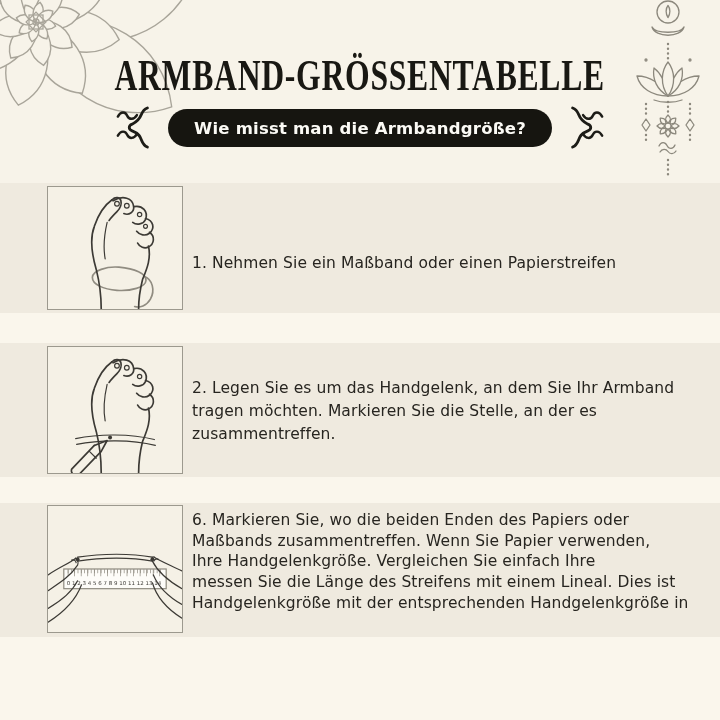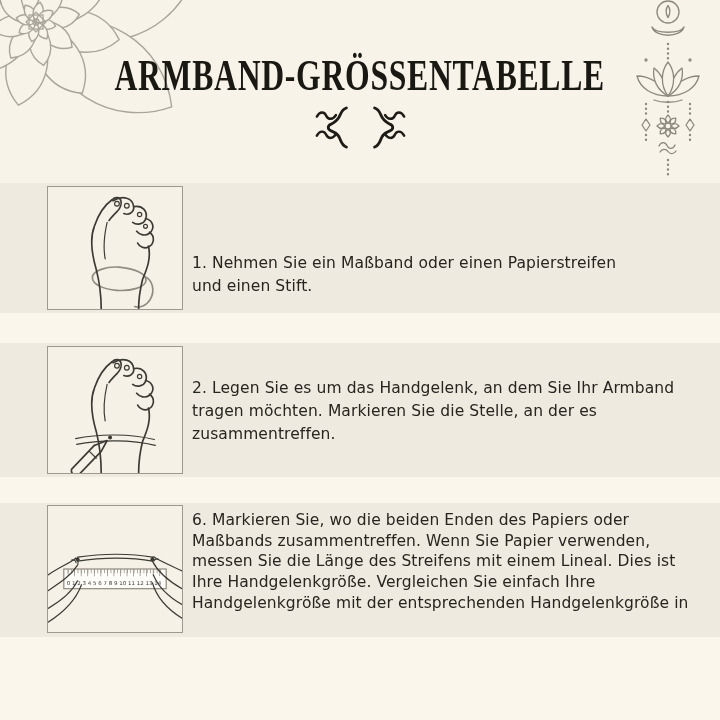--- a/index.html
+++ b/index.html
@@ -222,20 +222,21 @@
 
   <div class="title">
     <span>ARMBAND-GRÖSSENTABELLE</span>
   </div>
   <div class="pill-row">
     <svg class="flourish" viewBox="0 0 42 50">
       <path d="M34 4 C25 7 31 15 18 21 C14 22.5 14 26.5 18 28 C31 33 25 41 34 45" stroke-width="3"></path>
       <path d="M3 13 C6 7.5 11 7.5 13 12.5 C15 16.5 20 16.5 23 11.5" stroke-width="2.6"></path>
       <path d="M3 33 C6 27.5 11 27.5 13 32.5 C15 36.5 20 36.5 23 31.5" stroke-width="2.6"></path>
     </svg>
+    <div class="pill">Wie misst man die Armbandgröße?</div>
     <svg class="flourish mirror" viewBox="0 0 42 50">
       <path d="M34 4 C25 7 31 15 18 21 C14 22.5 14 26.5 18 28 C31 33 25 41 34 45" stroke-width="3"></path>
       <path d="M3 13 C6 7.5 11 7.5 13 12.5 C15 16.5 20 16.5 23 11.5" stroke-width="2.6"></path>
       <path d="M3 33 C6 27.5 11 27.5 13 32.5 C15 36.5 20 36.5 23 31.5" stroke-width="2.6"></path>
     </svg>
   </div>
 
   <div class="imgbox box1">
     <svg viewBox="0 0 136 124">
       <path class="tape" d="M45 92 C45 85 60 80.5 72 81.5 C88 83 100 88 99.5 95 C99 102 84 106 70 105 C56 104 45 99 45 92"></path>
@@ -295,28 +296,27 @@
       <path class="ln thin" d="M136 66 C124 60 114 56 108 52"></path>
       <path class="ln thin" d="M136 84 C122 76 112 68 106 56 C105 53 106 51 108 52"></path>
       <path class="ln thin" d="M136 100 C122 92 112 82 107 70"></path>
       <path class="ln thin" d="M136 114 C120 104 110 92 106 78"></path>
       <path class="ln thin" d="M112 54 a3.2 3.2 0 0 0 -4.5 2"></path>
     </svg>
   </div>
 
   <div class="steptext st1">
     <div class="tline">1. Nehmen Sie ein Maßband oder einen Papierstreifen</div>
-    <div class="tline">und einen Stift.</div>
   </div>
   <div class="steptext st2">
     <div class="tline">2. Legen Sie es um das Handgelenk, an dem Sie Ihr Armband</div>
     <div class="tline">tragen möchten. Markieren Sie die Stelle, an der es</div>
     <div class="tline">zusammentreffen.</div>
   </div>
   <div class="steptext st3">
     <div class="tline">6. Markieren Sie, wo die beiden Enden des Papiers oder</div>
     <div class="tline">Maßbands zusammentreffen. Wenn Sie Papier verwenden,</div>
+    <div class="tline">Ihre Handgelenkgröße. Vergleichen Sie einfach Ihre</div>
     <div class="tline">messen Sie die Länge des Streifens mit einem Lineal. Dies ist</div>
-    <div class="tline">Ihre Handgelenkgröße. Vergleichen Sie einfach Ihre</div>
     <div class="tline">Handgelenkgröße mit der entsprechenden Handgelenkgröße in</div>
   </div>
 
 </div>
 
 </body></html>

